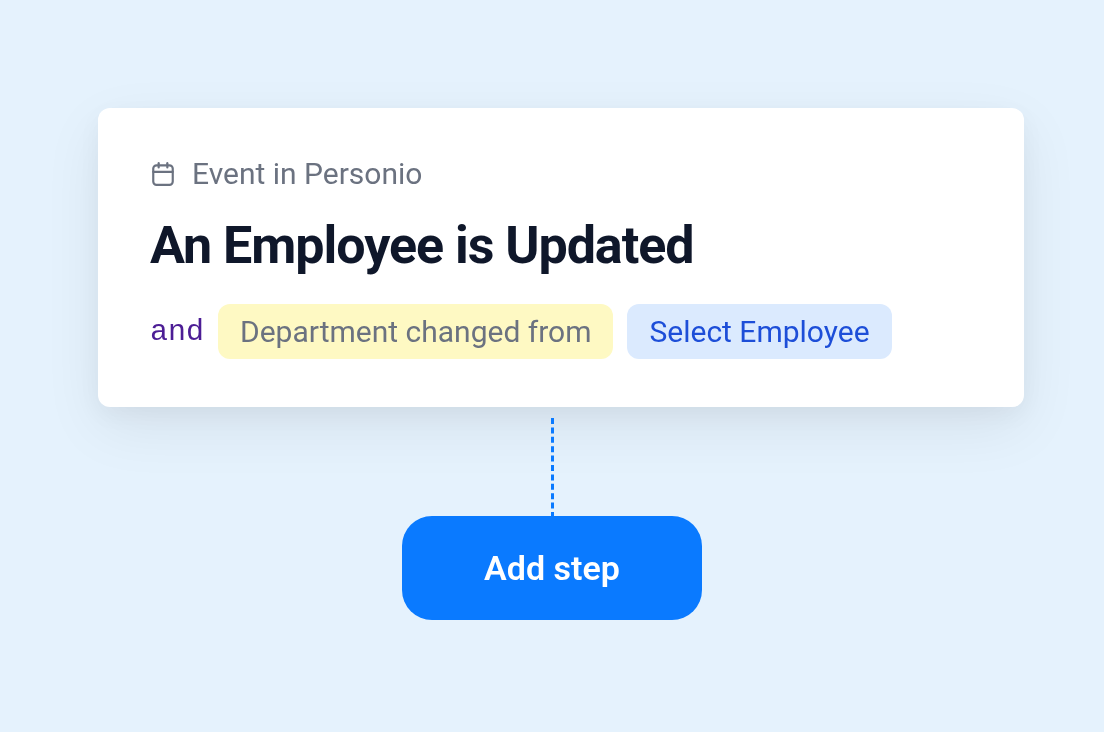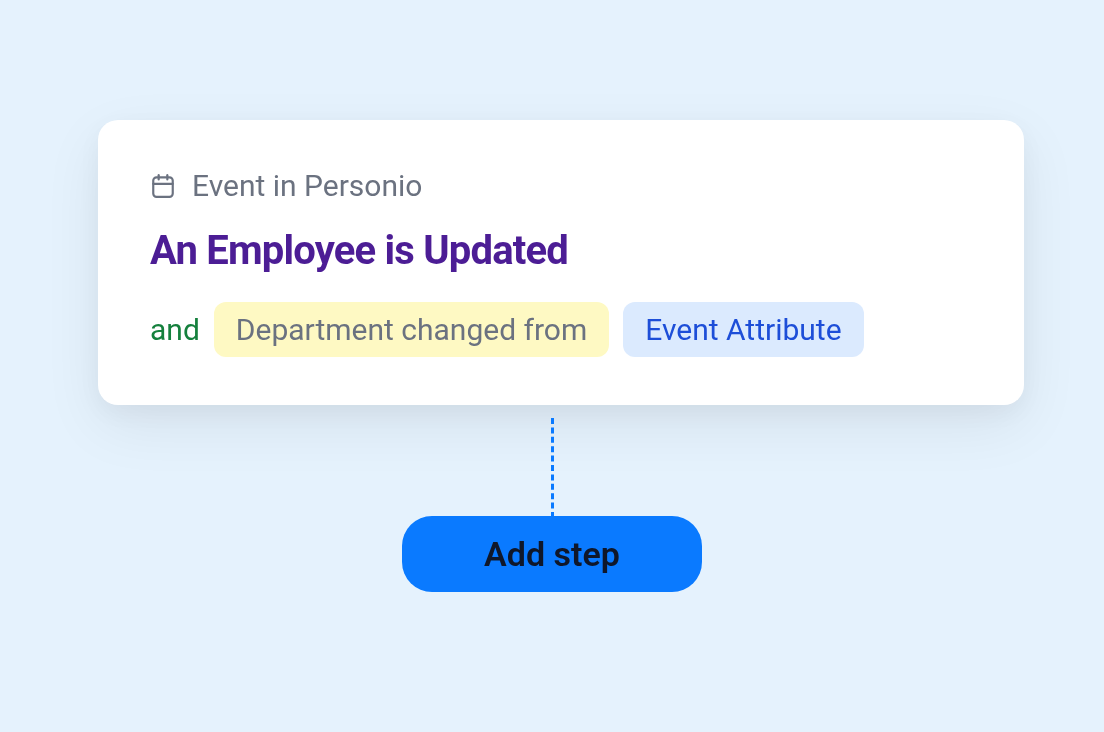--- a/index.html
+++ b/index.html
@@ -12,24 +12,24 @@
       width: 1104px;
       height: 732px;
       background: #e5f2fd;
       border-radius: 48px;
       position: relative;
       overflow: hidden;
     }
     .card {
       position: absolute;
       left: 98px;
-      top: 120px;
+      top: 108px;
       width: 926px;
       background: #ffffff;
-      border-radius: 20px;
+      border-radius: 12px;
       padding: 48px 52px;
       box-shadow: 0 20px 60px rgba(0, 0, 0, 0.07), 0 8px 24px rgba(0, 0, 0, 0.04);
     }
     .card-header {
       display: flex;
       align-items: center;
       gap: 16px;
       margin-bottom: 24px;
     }
     .calendar-icon {
@@ -45,35 +45,36 @@
       stroke-width: 2;
       stroke-linecap: round;
       stroke-linejoin: round;
     }
     .header-text {
       font-size: 30px;
       color: #6b7280;
       font-weight: 400;
     }
     .title {
-      font-size: 40px;
+      font-size: 52px;
       font-weight: 700;
-      color: #4c1d95;
+      color: #0f172a;
       letter-spacing: -0.02em;
       margin-bottom: 28px;
     }
     .condition-row {
       display: flex;
       align-items: center;
       gap: 14px;
       font-size: 30px;
     }
     .condition-text {
-      color: #15803d;
+      color: #4c1d95;
       font-weight: 400;
+      font-family: Liberation Mono, monospace;
     }
     .pill {
       padding: 10px 22px;
       border-radius: 12px;
       font-size: 30px;
       font-weight: 400;
       white-space: nowrap;
     }
     .pill-grey {
       background: #fef9c3;
@@ -89,23 +90,23 @@
       top: 418px;
       width: 2px;
       height: 100px;
       border-left: 3px dashed #0a7aff;
     }
     .add-step-button {
       position: absolute;
       left: 402px;
       top: 516px;
       width: 300px;
-      height: 76px;
+      height: 104px;
       background: #0a7aff;
-      color: #0f172a;
+      color: #ffffff;
       border: none;
       border-radius: 30px;
       font-size: 34px;
       font-weight: 600;
       cursor: pointer;
       display: flex;
       align-items: center;
       justify-content: center;
       font-family: inherit;
     }
@@ -122,19 +123,19 @@
         <line x1="8" y1="2" x2="8" y2="6"></line>
         <line x1="16" y1="2" x2="16" y2="6"></line>
       </svg>
     </span>
     <span class="header-text">Event in Personio</span>
   </div>
   <h1 class="title">An Employee is Updated</h1>
   <div class="condition-row">
     <span class="condition-text">and</span>
     <span class="pill pill-grey">Department changed from</span>
-    <span class="pill pill-blue">Event Attribute</span>
+    <span class="pill pill-blue">Select Employee</span>
   </div>
 </div>
 
 <div class="connector"></div>
 
 <button class="add-step-button">Add step</button>
 
 </body></html>

